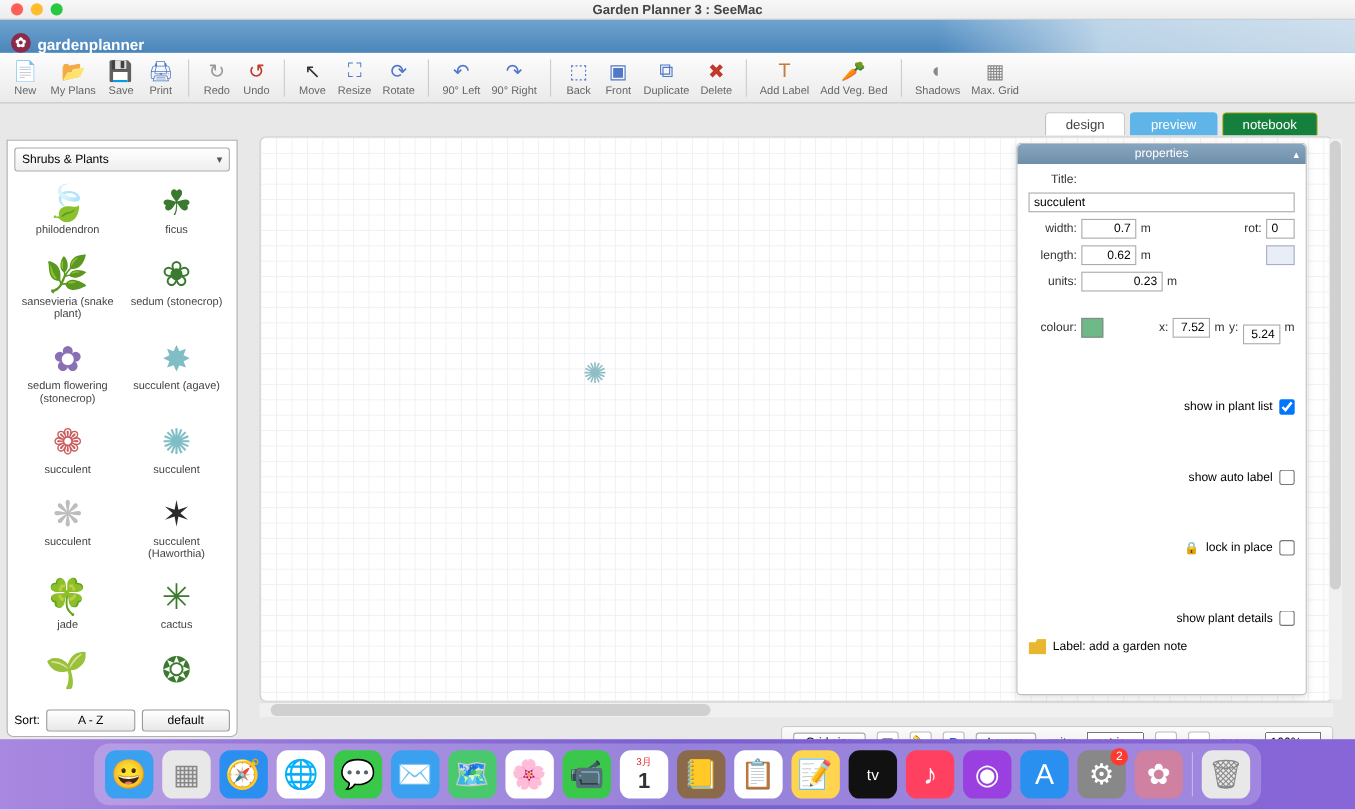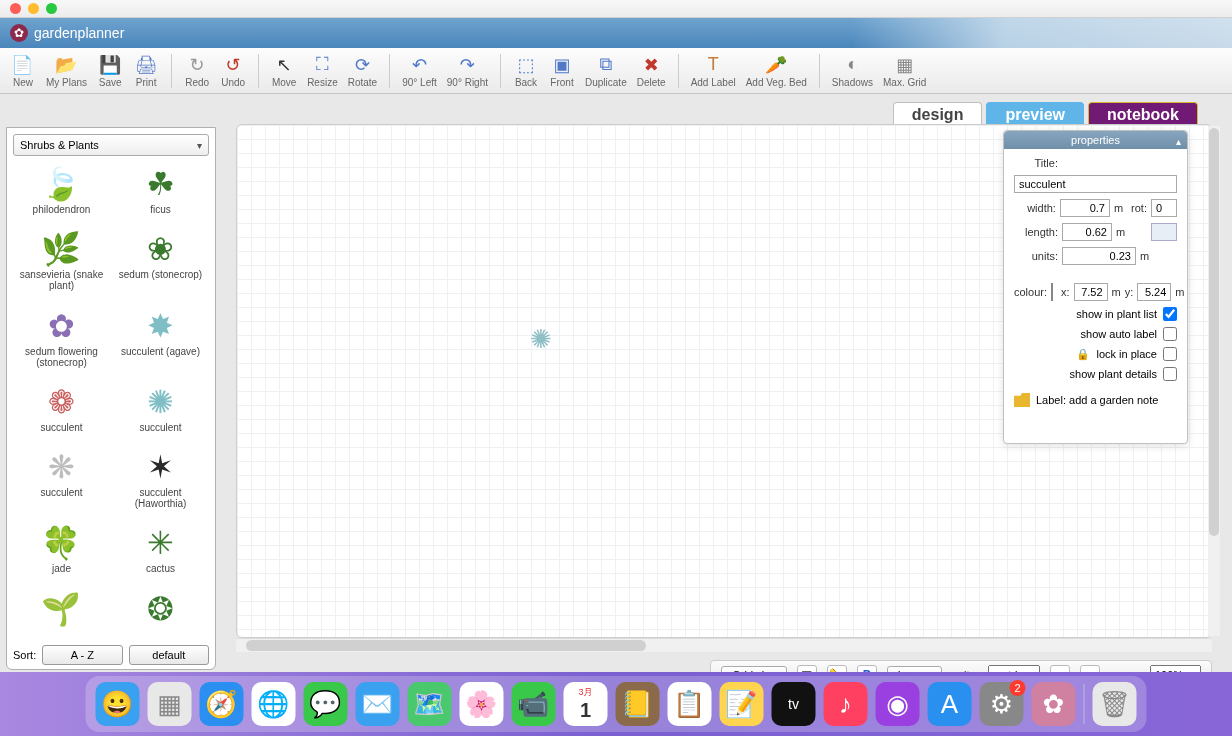--- a/index.html
+++ b/index.html
@@ -8,21 +8,21 @@
 
 .titlebar { height: 18px; background: linear-gradient(#f8f8f8,#ececec); display: flex; align-items: center; padding-left: 10px; border-bottom: 1px solid #d0d0d0; position: relative; }
 .titlebar .dots { display: flex; gap: 7px; }
 .titlebar .dot { width: 11px; height: 11px; border-radius: 50%; }
 .titlebar .red { background: #ff5f57; }
 .titlebar .yellow { background: #ffbd2e; }
 .titlebar .green { background: #28c940; }
 .titlebar .title { position: absolute; left: 0; right: 0; text-align: center; font-size: 12px; font-weight: 600; color: #444; }
 
 
-.app-header { height: 30px; background: linear-gradient(#6fa3cf,#4a86bb); display: flex; align-items: center; padding-left: 10px; color: #fff; font-size: 14px; position: relative; }
+.app-header { height: 30px; background: linear-gradient(#6fa3cf,#4a86bb); display: flex; align-items: flex-end; padding-left: 10px; color: #fff; font-size: 14px; position: relative; font-weight: bold; }
 .app-header .logo { width: 18px; height: 18px; background: #8b2a4a; border-radius: 50%; margin-right: 6px; display:flex;align-items:center;justify-content:center;}
 .app-header .logo::before{content:"✿"; font-size:12px; color:#fff;}
 .app-header .blossom { position:absolute; right:0; top:0; height:100%; width:380px; background: linear-gradient(90deg, transparent, #d4e4f0 40%, #e8eff5); opacity:.8;}
 
 
 .toolbar { height: 46px; background: linear-gradient(#fdfdfd,#eaeaea); border-bottom: 1px solid #c5c5c5; display: flex; align-items: center; padding: 0 6px; gap: 2px; font-size: 10px; color: #555; }
 .tbtn { display: flex; flex-direction: column; align-items: center; justify-content: center; min-width: 34px; height: 40px; padding: 0 4px; cursor: pointer; }
 .tbtn .ticon { width: 22px; height: 22px; display:flex;align-items:center;justify-content:center; font-size:18px; color:#5179c9;}
 .tbtn .tlabel { font-size: 10px; color: #666; margin-top:1px; white-space:nowrap;}
 .tsep { width: 1px; height: 34px; background: #ccc; margin: 0 6px; }
@@ -41,46 +41,46 @@
 .dropdown::after { content:"▾"; font-size:10px; color:#555;}
 .obj-grid { position:absolute; top:34px; left:6px; right:6px; bottom:30px; overflow-y:auto; display:grid; grid-template-columns:1fr 1fr; gap:2px 2px; }
 .obj-item { display:flex; flex-direction:column; align-items:center; font-size:10px; color:#444; text-align:center; padding:2px; cursor:pointer;}
 .obj-item .swatch { width:46px; height:40px; display:flex;align-items:center;justify-content:center; font-size:32px;}
 .sort-row { position:absolute; bottom:4px; left:6px; right:6px; display:flex; align-items:center; gap:6px; font-size:11px;}
 .sort-row .sbtn { flex:1; height:20px; border:1px solid #999; background:linear-gradient(#fff,#e8e8e8); font-size:11px; border-radius:3px; cursor:pointer;}
 
 
 .canvas-wrap { position:absolute; left:226px; right:10px; top:0; bottom:0; }
 .view-tabs { position:absolute; top:8px; right:24px; display:flex; gap:4px; }
-.view-tab { padding:3px 18px; font-size:16px; border-radius:4px 4px 0 0; cursor:pointer; border:1px solid #c0c0c0; border-bottom:none;font-weight:bold;}
+.view-tab { padding:3px 18px; font-size:12px; border-radius:4px 4px 0 0; cursor:pointer; border:1px solid #c0c0c0; border-bottom:none;}
 .vt-design { background:#fff; color:#444;}
 .vt-preview { background:#5fb4e8; color:#fff; border-color:#5fb4e8;}
-.vt-notebook { background:#701a75; color:#fff; border-color:#d9b92f;}
+.vt-notebook { background:#15803d; color:#fff; border-color:#d9b92f;}
 .canvas { position:absolute; top:30px; left:10px; right:10px; bottom:34px; background:#fff; border:1px solid #ccc; border-radius:6px; overflow:hidden;
   background-image: linear-gradient(#eef1f4 1px, transparent 1px), linear-gradient(90deg, #eef1f4 1px, transparent 1px);
   background-size: 14px 14px;
 }
 .canvas .placed { position:absolute; left:290px; top:200px; width:28px;height:28px; display:flex;align-items:center;justify-content:center; font-size:26px; color:#8fbec5;}
 .hscroll { position:absolute; left:10px; right:10px; bottom:20px; height:14px; background:#f0f0f0; border-top:1px solid #ddd;}
 .hscroll .thumb{ position:absolute; left:10px; width:400px; top:1px; bottom:1px; background:#d0d0d0; border-radius:6px;}
 .vscroll { position:absolute; right:2px; top:32px; bottom:36px; width:12px; background:#f0f0f0;}
 .vscroll .thumb{position:absolute; top:2px; height:80%; left:1px; right:1px; background:#d0d0d0; border-radius:6px;}
 
 
-.props { position:absolute; top:36px; right:34px; width:185px; background:#fff; border:1px solid #c0c0c0; border-radius:4px; box-shadow:0 2px 8px rgba(0,0,0,.12); font-size:11px; padding-bottom:28px;}
+.props { position:absolute; top:36px; right:34px; width:264px; background:#fff; border:1px solid #c0c0c0; border-radius:4px; box-shadow:0 2px 8px rgba(0,0,0,.12); font-size:11px; padding-bottom:28px;}
 .props .phead { height:18px; background:linear-gradient(#88a5bf,#6f8fa9); color:#fff; font-size:11px; text-align:center; line-height:18px; border-radius:4px 4px 0 0; position:relative;}
 .props .phead .collapse{ position:absolute; right:6px; top:2px; font-size:10px; cursor:pointer;}
 .props .pbody { padding:8px 10px; display:flex; flex-direction:column; gap:6px;}
 .prow { display:flex; align-items:center; gap:4px;}
 .prow label{ width:44px; text-align:right; color:#333; font-size:11px;}
 .prow .inp{ border:1px solid #aaa; height:18px; font-size:11px; padding:0 4px; background:#fff;}
 .prow .unit{ font-size:11px; color:#333;}
 .prow.title .inp{ flex:1;}
 .colorbox{ width:20px; height:18px; background:#6fb888; border:1px solid #888;}
-.chkrow{ display:flex; justify-content:flex-end; align-items:center; gap:6px; font-size:11px;}
+.chkrow{ display:flex; justify-content:flex-end; align-items:center; gap:6px; font-size:11px;margin-top:44px;}
 .chkrow input{ width:14px; height:14px;}
 .notes{ display:flex; align-items:center; gap:6px; margin-top:6px; font-size:11px;}
 .notes .nicon{ width:16px;height:14px; background:#e8b72e; clip-path:polygon(0 100%,0 20%,40% 20%,50% 0,100% 0,100% 100%);}
 
 
 .statusbar { position:absolute; bottom:46px; left:10px; right:10px; height:28px; }
 .status-inner { position:absolute; right:10px; bottom:0; display:flex; align-items:center; gap:10px; font-size:11px; color:#333; background:linear-gradient(#fbfbfb,#e8e8e8); padding:4px 10px; border:1px solid #ccc; border-radius:4px;}
 .status-inner .btn { padding:2px 10px; border:1px solid #aaa; background:linear-gradient(#fff,#e8e8e8); border-radius:3px; cursor:pointer; font-size:11px;}
 .status-inner .iconb{ width:20px;height:20px; border:1px solid #bbb; background:#fff; border-radius:3px; display:flex;align-items:center;justify-content:center; font-size:12px; cursor:pointer;}
 .status-inner select{ font-size:11px; height:20px;}
@@ -96,20 +96,21 @@
 </style>
 </head>
 <body>
 
 <div class="titlebar">
   <div class="dots">
     <div class="dot red"></div>
     <div class="dot yellow"></div>
     <div class="dot green"></div>
   </div>
+  <div class="title">Garden Planner 3 : SeeMac</div>
 </div>
 
 <div class="app-header">
   <div class="logo"></div>
   <span>gardenplanner</span>
   <div class="blossom"></div>
 </div>
 
 <div class="toolbar">
   <div class="tbtn">
@@ -316,21 +317,21 @@
         </div>
         <div style="height:6px"></div>
         <div class="prow">
           <label>colour:</label>
           <div class="colorbox"></div>
           <span style="flex:1"></span>
           <label style="width:auto">x:</label>
           <input class="inp" style="width: 34px; text-align: right;" value="7.52">
           <span class="unit">m</span>
           <label style="width:auto">y:</label>
-          <input class="inp" style="width: 34px; text-align: right;" value="5.24">
+          <input class="inp" style="width: 34px; text-align: right; margin-top: 12px;" value="5.24">
           <span class="unit">m</span>
         </div>
         <div class="chkrow">
             <span>show in plant list</span>
             <input type="checkbox" checked="" style="">
           </div>
         <div class="chkrow">
             <span>show auto label</span>
             <input type="checkbox" style="">
           </div>

